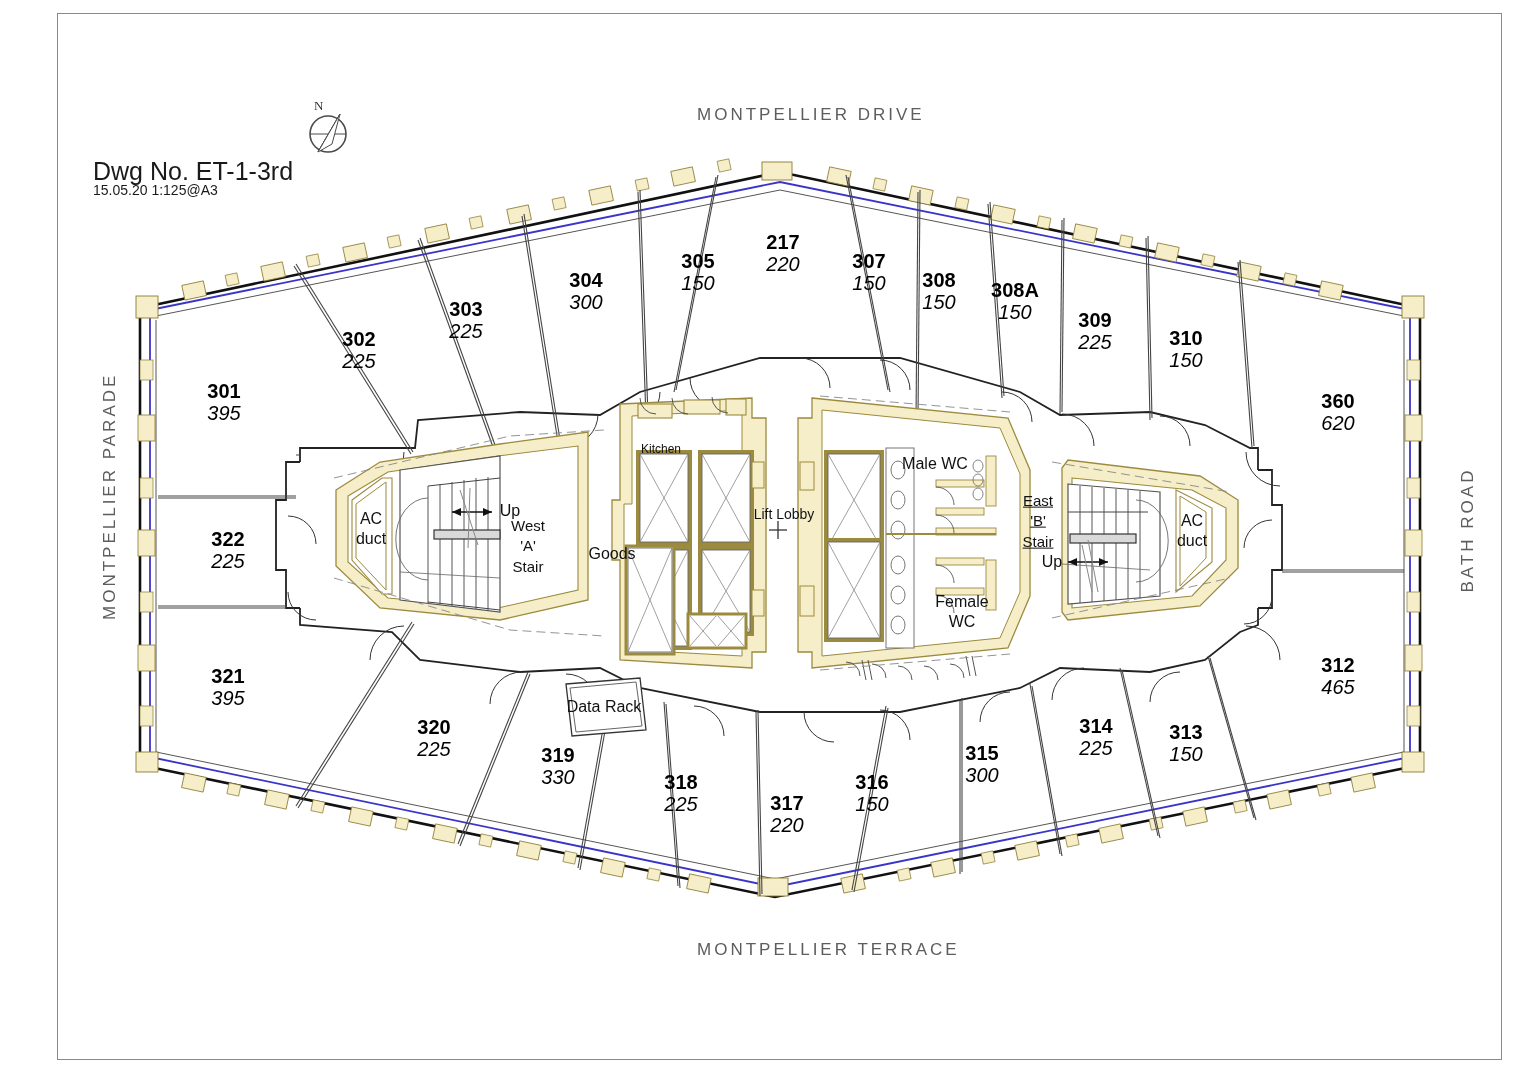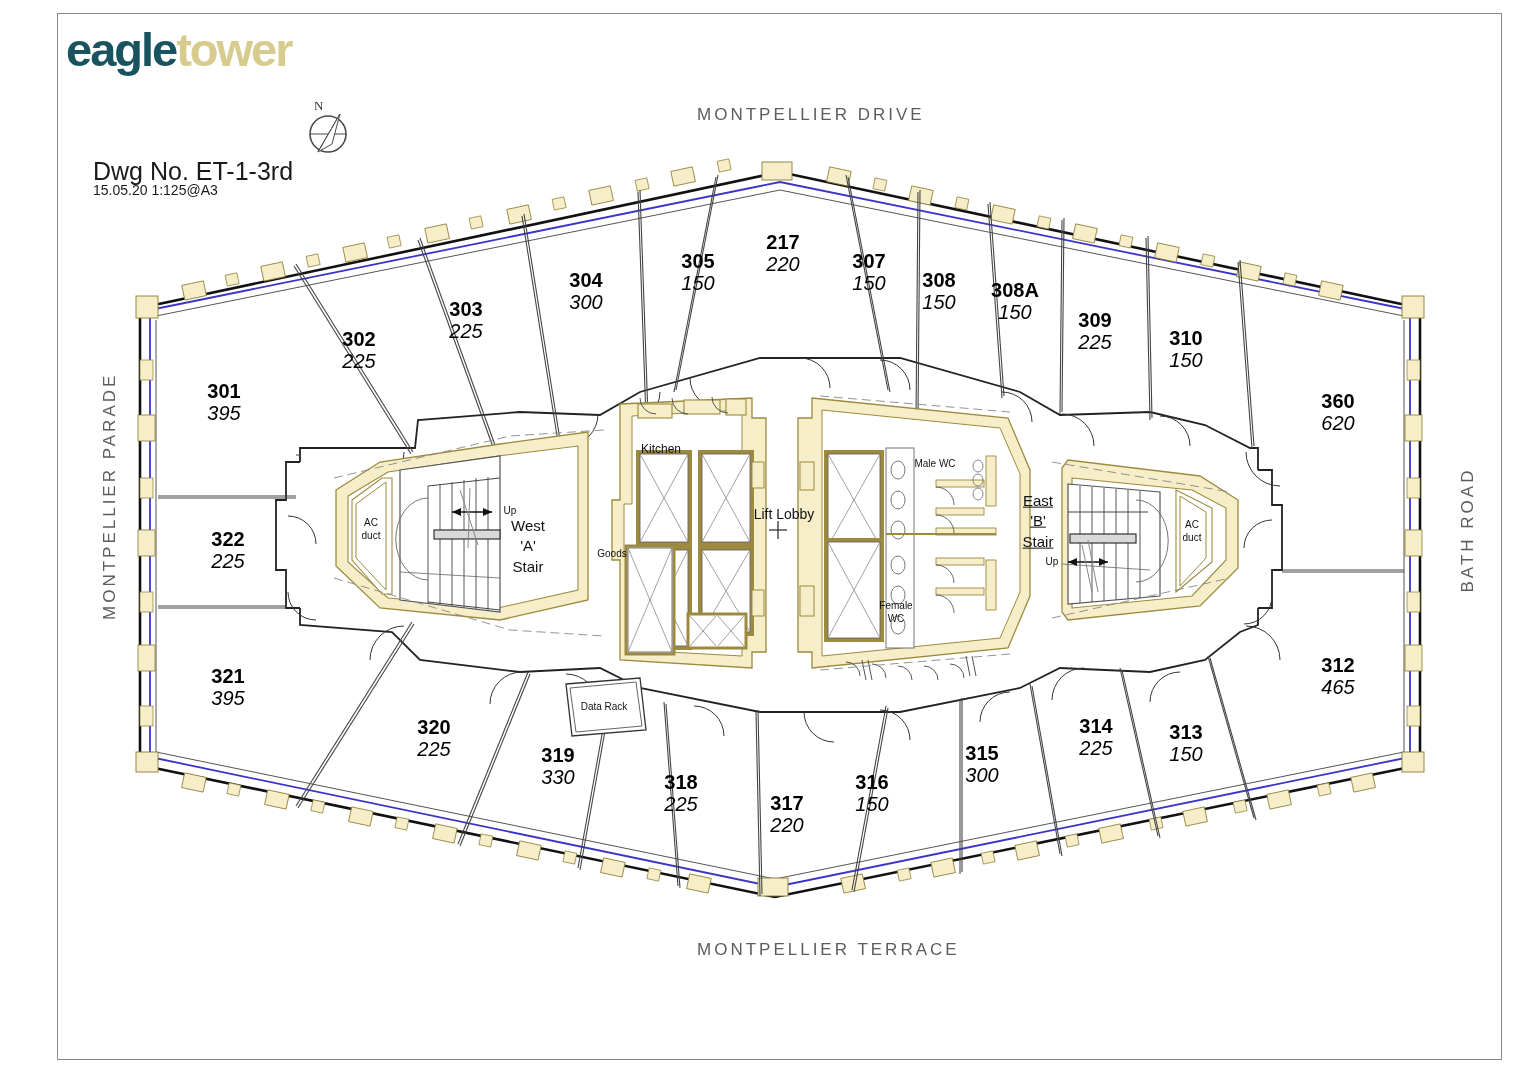--- a/index.html
+++ b/index.html
@@ -79,33 +79,30 @@
   
   .core-label{
     position:absolute;
     font-family:"Liberation Sans",sans-serif;
     font-size:12px;color:#111;
     text-align:center;line-height:1.25;
     transform:translate(-50%,-50%);
     white-space:pre-line;
   }
   .core-label.lg{font-size:14px;}
-  .core-label.sm{font-size:10px;}
+  .core-label.sm{font-size:16px;}
   .core-label.stair{font-size:15px;line-height:1.35;}
 </style>
 </head>
 <body>
 
 <div id="page">
 
   <div id="sheet-border"></div>
 
-  <div id="logo">
-    <span class="eagle">eagle</span><span class="tower">tower</span>
-  </div>
 
   <div id="dwg-no">Dwg No. ET-1-3rd</div>
   <div id="dwg-meta">15.05.20   1:125@A3</div>
 
   <div id="north-arrow">
     <span class="nlabel">N</span>
     <svg width="62" height="66" viewBox="0 0 62 66">
       <circle cx="28" cy="34" r="18" fill="none" stroke="#4a4a4a" stroke-width="1.6"></circle>
       <line x1="10" y1="34" x2="46" y2="34" stroke="#4a4a4a" stroke-width="1.2"></line>
       <path d="M40 14 L18 52 L26 38 Z" fill="#4a4a4a" stroke="#4a4a4a" stroke-width="1"></path>
@@ -628,21 +625,21 @@
       <div class="room" style="left: 228px; top: 550px;">
         <div class="num">322</div>
         <div class="area">225</div>
       </div>
     </div>
 
   <div class="core-label" style="left:661px;top:449px;">Kitchen</div>
   <div class="core-label sm" style="left:612px;top:554px;">Goods</div>
   <div class="core-label lg" style="left:784px;top:515px;">Lift Lobby</div>
   <div class="core-label sm" style="left:935px;top:464px;">Male WC</div>
-  <div class="core-label sm" style="left:896px;top:612px;">Female
+  <div class="core-label sm" style="left:962px;top:612px;">Female
 WC</div>
   <div class="core-label stair" style="left:528px;top:546px;">West
 'A'
 Stair</div>
   <div class="core-label stair" style="left:1038px;top:521px;text-decoration:underline;">East
 'B'
 Stair</div>
   <div class="core-label sm" style="left:371px;top:529px;">AC
 duct</div>
   <div class="core-label sm" style="left:1192px;top:531px;">AC

